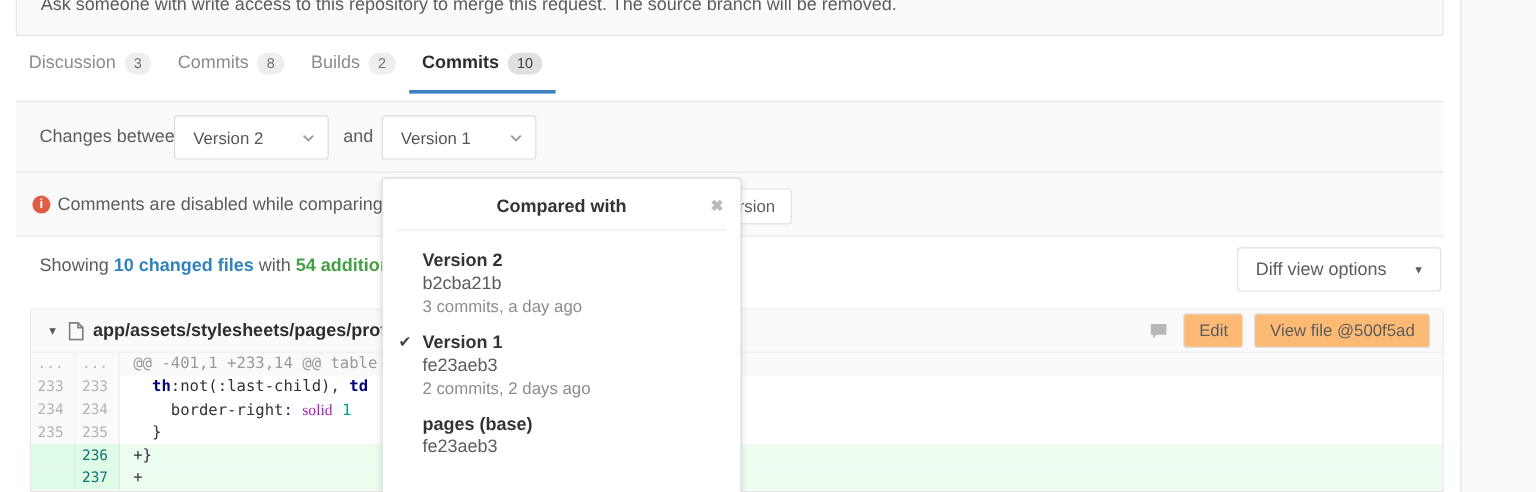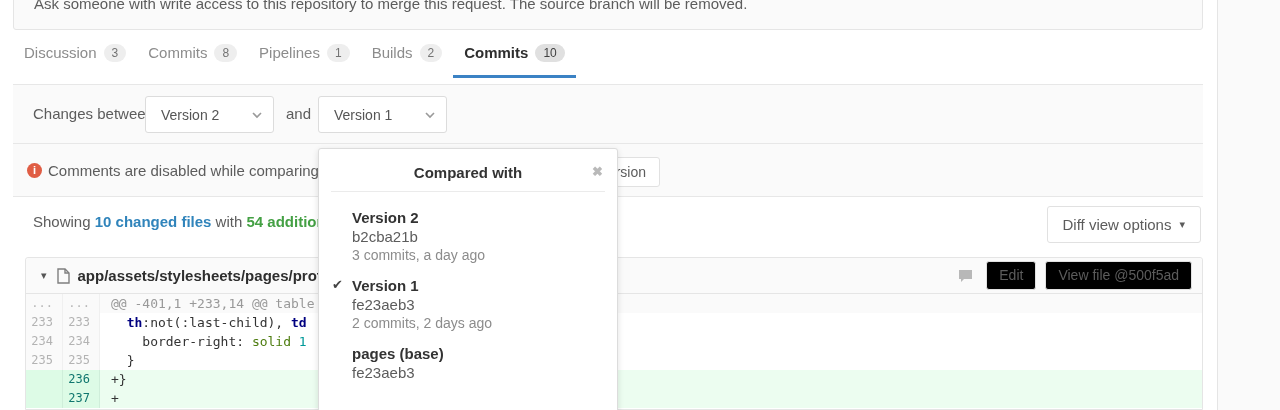--- a/index.html
+++ b/index.html
@@ -52,49 +52,49 @@
     background:#fff; border:1px solid #e1e1e1; border-radius:3px; font-size:14px; color:#5c5c5c;
     text-align:right; padding-right:13px; line-height:28px; z-index:2; cursor:pointer; }
 
   
   .summary-row { position:absolute; left:13px; top:196px; width:1190px; height:60px; }
   .summary-text { position:absolute; left:20px; top:17px; font-size:15px; color:#5c5c5c; white-space:nowrap; }
   .summary-text .lnk { color:#3084bb; font-weight:bold; }
   .summary-text .add { color:#44a044; font-weight:bold; }
   .diff-options-btn { position:absolute; right:2px; top:10px; height:37px; padding:0 15px;
     background:#fff; border:1px solid #e1e1e1; border-radius:3px; font-size:15px; color:#5c5c5c;
-    display:flex; align-items:center; gap:8px; cursor:pointer;justify-content:space-between; }
+    display:flex; align-items:center; gap:24px; cursor:pointer;justify-content:space-between; }
   .caret-down { font-size:11px; color:#5c5c5c; }
 
   
   .file-box { position:absolute; left:25px; top:257px; width:1178px; height:153px;
     border:1px solid #e5e5e5; border-radius:3px 3px 0 0; background:#fff; }
   .file-header { height:36px; background:#fafafa; border-bottom:1px solid #e5e5e5;
     border-radius:3px 3px 0 0; display:flex; align-items:center; padding:0 10px 0 15px; }
   .file-caret { font-size:11px; color:#555; margin-right:10px; }
   .file-icon { margin-right:8px; display:flex; }
   .file-path { font-size:15px; font-weight:bold; color:#2e2e2e; white-space:nowrap; }
   .file-actions { margin-left:auto; display:flex; align-items:center; gap:9px; }
   .comment-bubble-wrap { display:flex; margin-right:4px; }
-  .hdr-btn { height:29px; padding:0 12px; background:#000000; border:1px solid #e1e1e1;
+  .hdr-btn { height:29px; padding:0 12px; background:#fdba74; border:1px solid #e1e1e1;
     border-radius:3px; font-size:14px; color:#5c5c5c; line-height:27px; cursor:pointer;
     font-family:"Liberation Sans", sans-serif; }
 
   
   .diff-table { font-family:"DejaVu Sans Mono", monospace; font-size:13px; }
   .diff-row { display:flex; height:19px; line-height:19px; }
   .gut { flex:none; width:37px; text-align:right; padding-right:9px; color:#b3b3b3;
     background:#fafafa; border-right:1px solid #f0f0f0; font-size:12px; cursor:pointer; }
   .code { flex:1; padding-left:11px; white-space:pre; color:#333; overflow:hidden; }
   .diff-row.hunk .gut { color:#b9b9b9; }
   .diff-row.hunk .code { background:#fafafa; color:#999; }
   .diff-row.add .gut { background:#ddfbe6; border-right-color:#cfeeda; color:#0f766e; }
   .diff-row.add .code { background:#ecfdf0; }
   .c-sel { color:#000080; font-weight:bold; }
-  .c-kw  { color:#4d7c0f; }
+  .c-kw  { color:#a21caf;font-family:Liberation Serif, serif; }
   .c-num { color:#099; }
 
   
   .dropdown { position:absolute; left:318px; top:148px; width:300px; height:304px;
     background:#fff; border:1px solid #dcdcdc; border-radius:3px; z-index:10;
     box-shadow:0 2px 6px rgba(0,0,0,.12); }
   .dd-header { position:relative; margin:0 12px; padding:15px 0 10px; text-align:center;
     font-weight:bold; font-size:15px; color:#333; border-bottom:1px solid #ebebeb; }
   .dd-close { position:absolute; right:2px; top:15px; color:#b9b9b9; font-size:13px; cursor:pointer; }
   .dd-list { padding:9px 0; }
@@ -114,24 +114,20 @@
 </div>
 
 <div class="tabs">
     <div class="tab">
       <span>Discussion</span>
       <span class="badge">3</span>
     </div>
     <div class="tab">
       <span>Commits</span>
       <span class="badge">8</span>
-    </div>
-    <div class="tab">
-      <span>Pipelines</span>
-      <span class="badge">1</span>
     </div>
     <div class="tab">
       <span>Builds</span>
       <span class="badge">2</span>
     </div>
     <div class="tab active">
       <span>Commits</span>
       <span class="badge">10</span>
     </div>
   </div>

